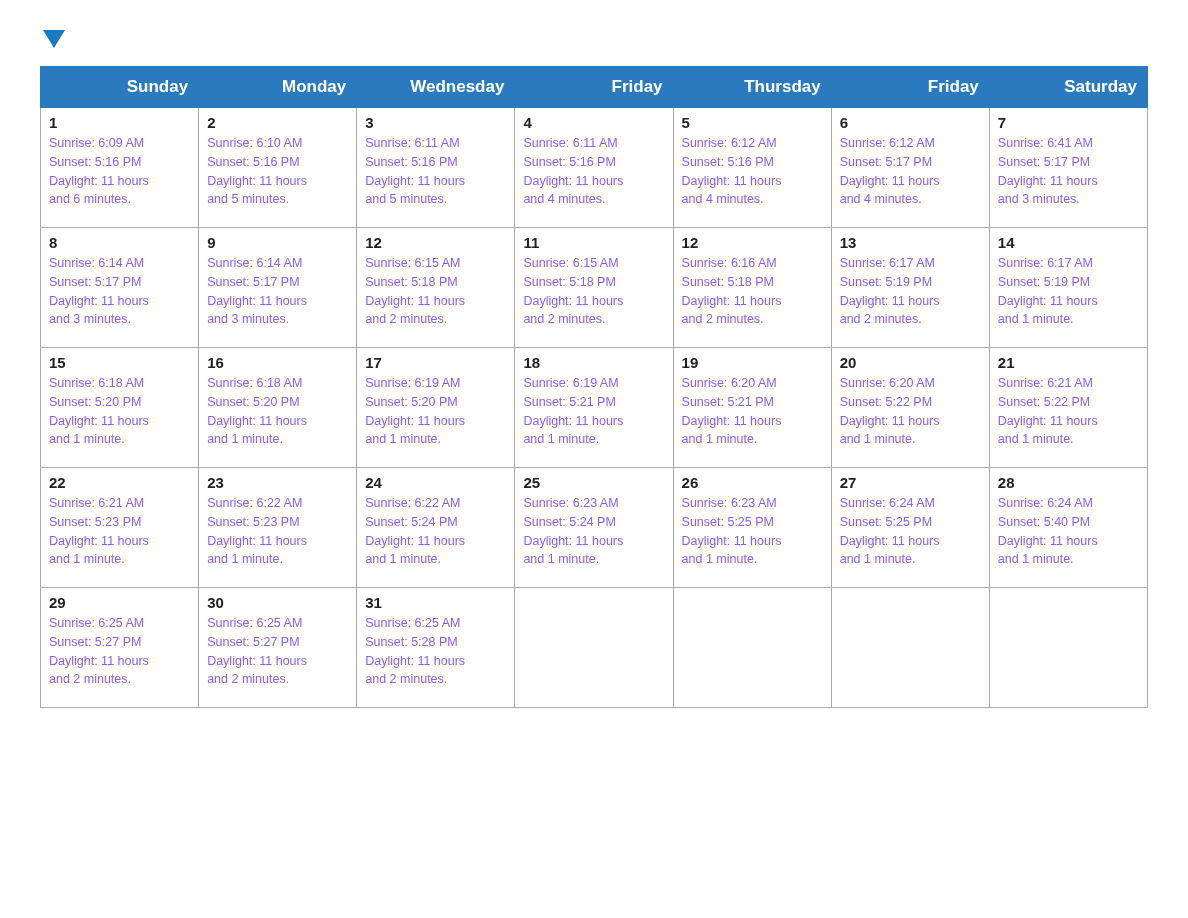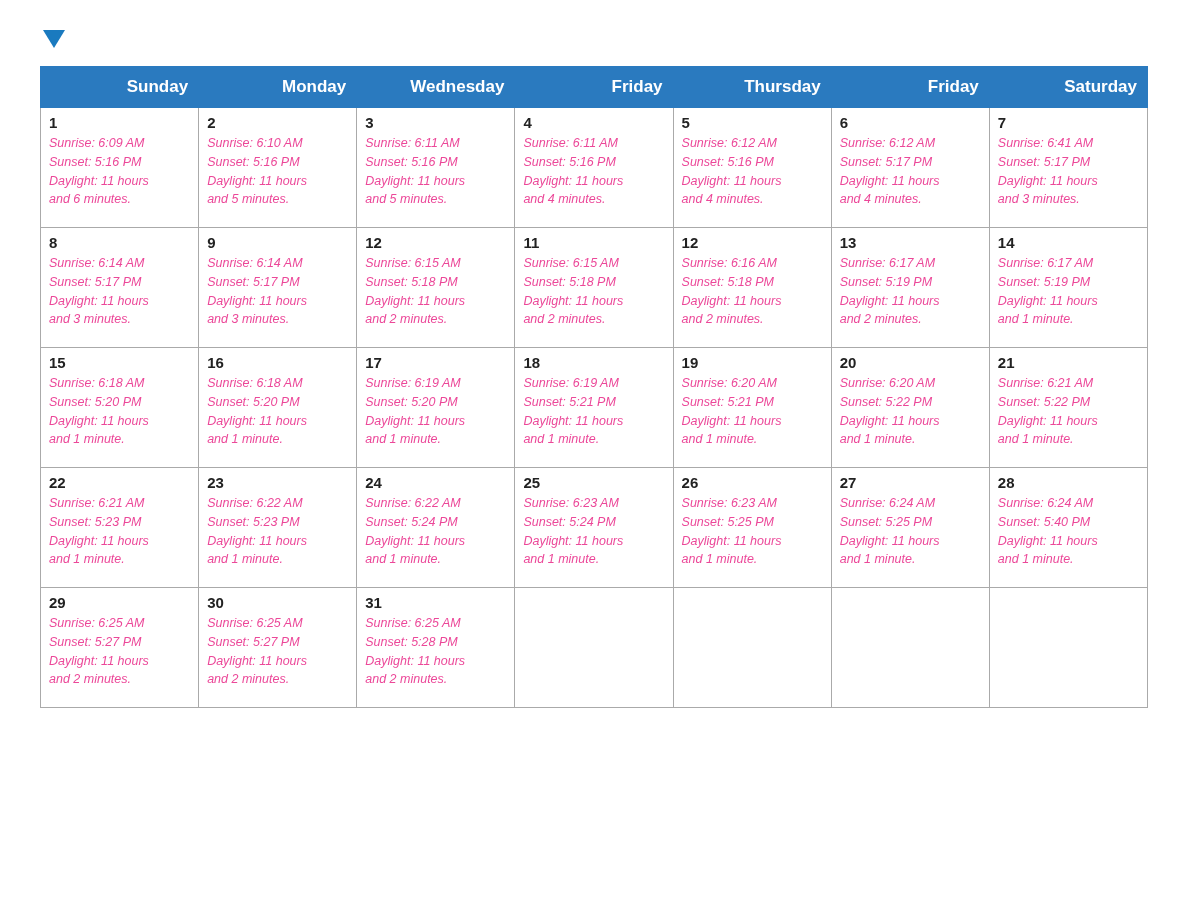--- a/index.html
+++ b/index.html
@@ -60,22 +60,21 @@
     .day-number {
       font-size: 15px;
       font-weight: bold;
       color: #222;
       display: block;
       margin-bottom: 3px;
     }
     .day-info {
       font-size: 12.5px;
       line-height: 1.5;
-      color: #ec4899;
-      font-style: italic;
+      color: #8b5cf6;
     }
     
     .logo-container {
       display: flex;
       flex-direction: column;
     }
     .logo-line1 {
       display: flex;
       align-items: center;
       font-size: 28px;

